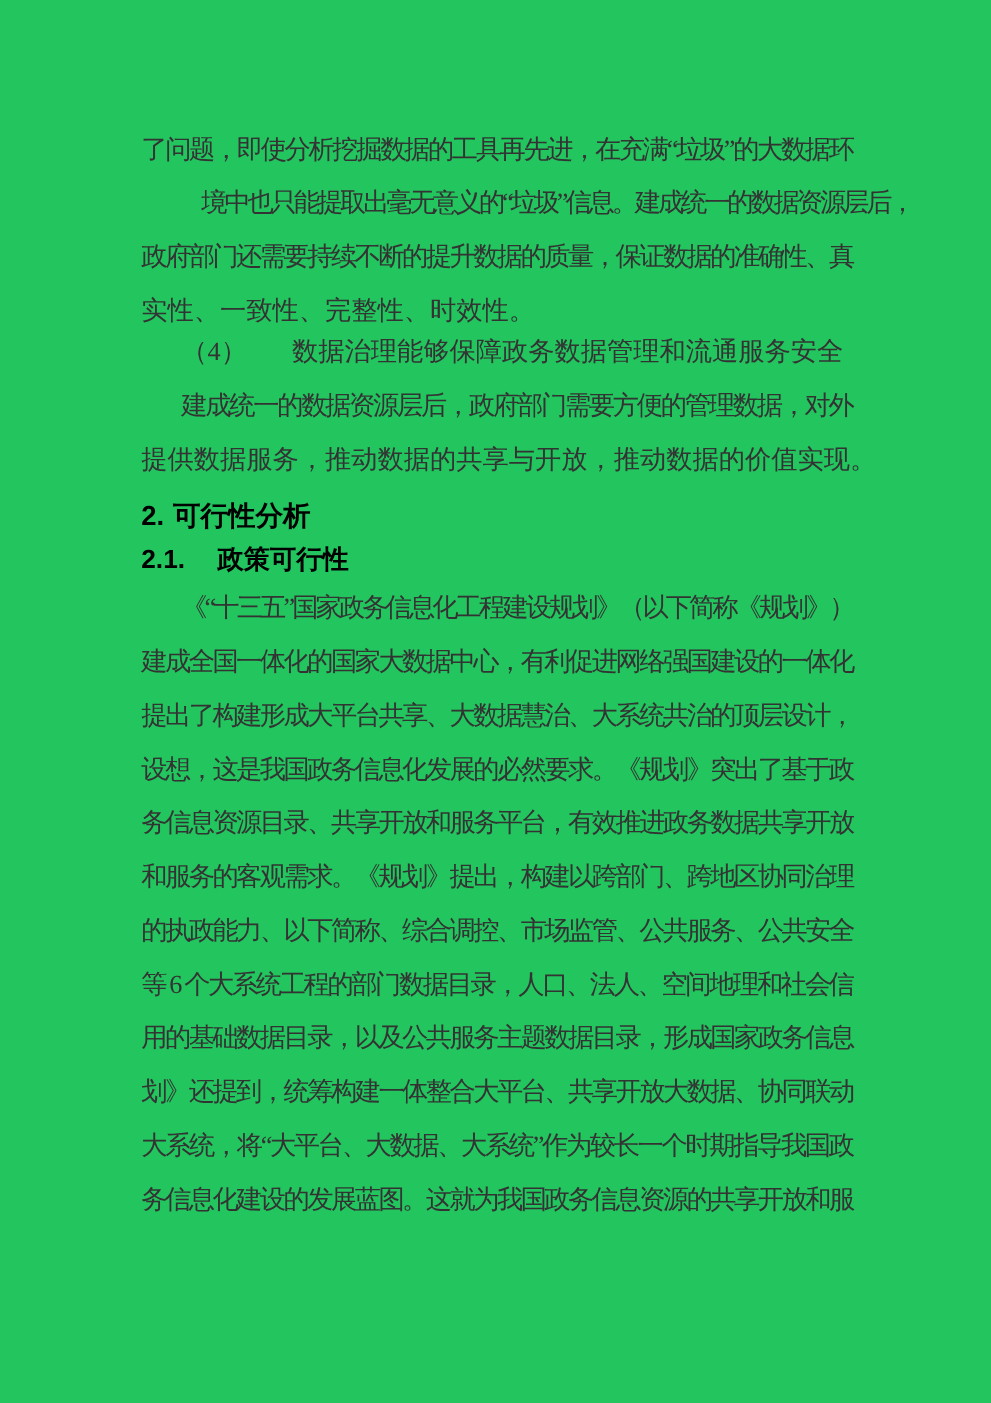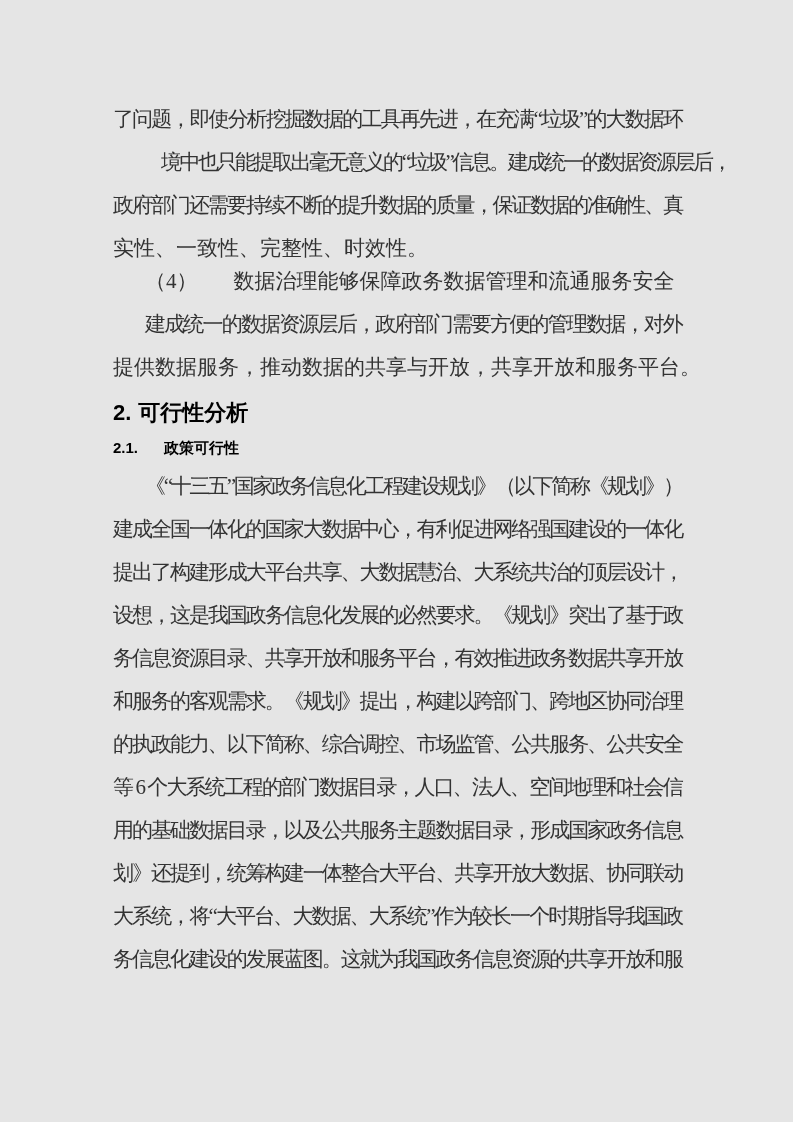--- a/index.html
+++ b/index.html
@@ -5,21 +5,21 @@
   html, body {
     margin: 0; padding: 0;
     width: 793px; height: 1122px;
     background: #ffffff;
     overflow: hidden;
   }
   .page {
     position: absolute;
     left: 0; top: 0;
     width: 793px; height: 1122px;
-    background: #e5e5e5;
+    background: #22c55e;
   }
   .content {
     position: absolute;
     left: 113px;
     top: 98px;
     width: 569px;
     font-family: "Liberation Serif", "DejaVu Serif", serif;
     color: #333333;
   }
   .line {
@@ -37,36 +37,36 @@
   .gap36 { margin-left: 36px; }
   .h1, .h2 {
     font-family: "Liberation Sans", "DejaVu Sans", sans-serif;
     font-weight: bold;
     color: #000000;
     height: 35px;
     line-height: 35px;
     white-space: nowrap;
   }
   .h1 { font-size: 22px; margin-top: 6px; }
-  .h2 { font-size: 15px; }
+  .h2 { font-size: 21px; }
   .h1 .htext { margin-left: 7px; font-family: Liberation Serif, serif; }
   .h2 .htext { margin-left: 26px; }
 </style>
 </head>
 <body>
 
 <div class="page">
   <div class="content">
       <div class="line"><span class="ltxt" style="letter-spacing: -1.89px;">了问题，即使分析挖掘数据的工具再先进，在充满“垃圾”的大数据环</span></div>
       <div class="line"><span class="ltxt" style="letter-spacing: -2.49px; margin-left: 48px;">境中也只能提取出毫无意义的“垃圾”信息。建成统一的数据资源层后，</span></div>
       <div class="line"><span class="ltxt" style="letter-spacing: -2.03px;">政府部门还需要持续不断的提升数据的质量，保证数据的准确性、真</span></div>
       <div class="line"><span class="ltxt">实性、一致性、完整性、时效性。</span></div>
       <div class="line indent tight"><span class="ltxt">（4）</span><span class="ltxt gap36">数据治理能够保障政务数据管理和流通服务安全</span></div>
       <div class="line indent"><span class="ltxt" style="letter-spacing: -1.82px;">建成统一的数据资源层后，政府部门需要方便的管理数据，对外</span></div>
-      <div class="line"><span class="ltxt">提供数据服务，推动数据的共享与开放，共享开放和服务平台。</span></div>
+      <div class="line"><span class="ltxt">提供数据服务，推动数据的共享与开放，推动数据的价值实现。</span></div>
       <div class="h1"><span class="hmark">2.</span><span class="htext">可行性分析</span></div>
       <div class="h2"><span class="hmark">2.1.</span><span class="htext">政策可行性</span></div>
       <div class="line indent"><span class="ltxt" style="letter-spacing: -2.32px;">《“十三五”国家政务信息化工程建设规划》（以下简称《规划》）</span></div>
       <div class="line"><span class="ltxt" style="letter-spacing: -2.03px;">建成全国一体化的国家大数据中心，有利促进网络强国建设的一体化</span></div>
       <div class="line"><span class="ltxt" style="letter-spacing: -2.03px;">提出了构建形成大平台共享、大数据慧治、大系统共治的顶层设计，</span></div>
       <div class="line"><span class="ltxt" style="letter-spacing: -2.03px;">设想，这是我国政务信息化发展的必然要求。《规划》突出了基于政</span></div>
       <div class="line"><span class="ltxt" style="letter-spacing: -2.03px;">务信息资源目录、共享开放和服务平台，有效推进政务数据共享开放</span></div>
       <div class="line"><span class="ltxt" style="letter-spacing: -2.03px;">和服务的客观需求。《规划》提出，构建以跨部门、跨地区协同治理</span></div>
       <div class="line"><span class="ltxt" style="letter-spacing: -2.03px;">的执政能力、以下简称、综合调控、市场监管、公共服务、公共安全</span></div>
       <div class="line"><span class="ltxt" style="letter-spacing: -1.91px; text-align: right;">等 6 个大系统工程的部门数据目录，人口、法人、空间地理和社会信</span></div>

